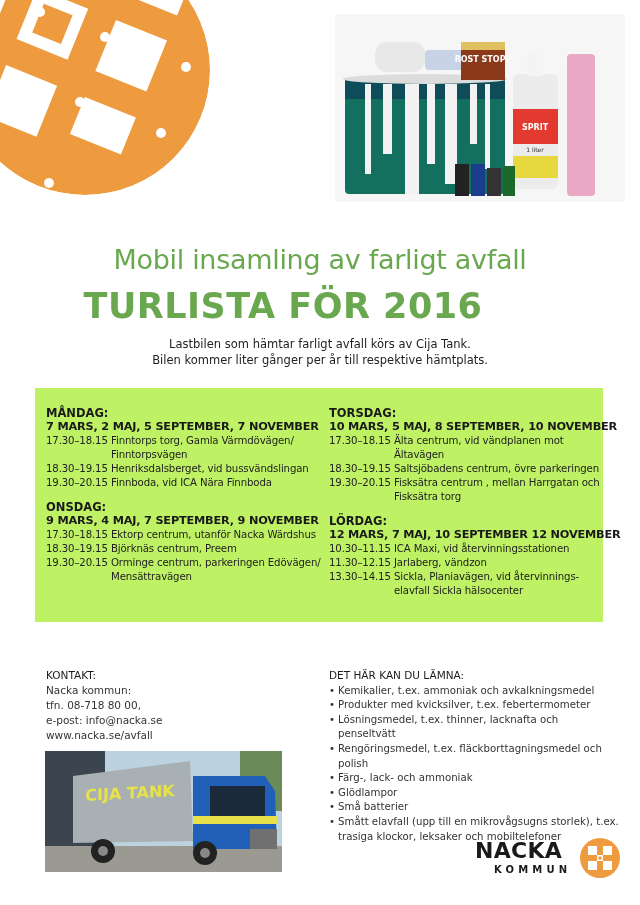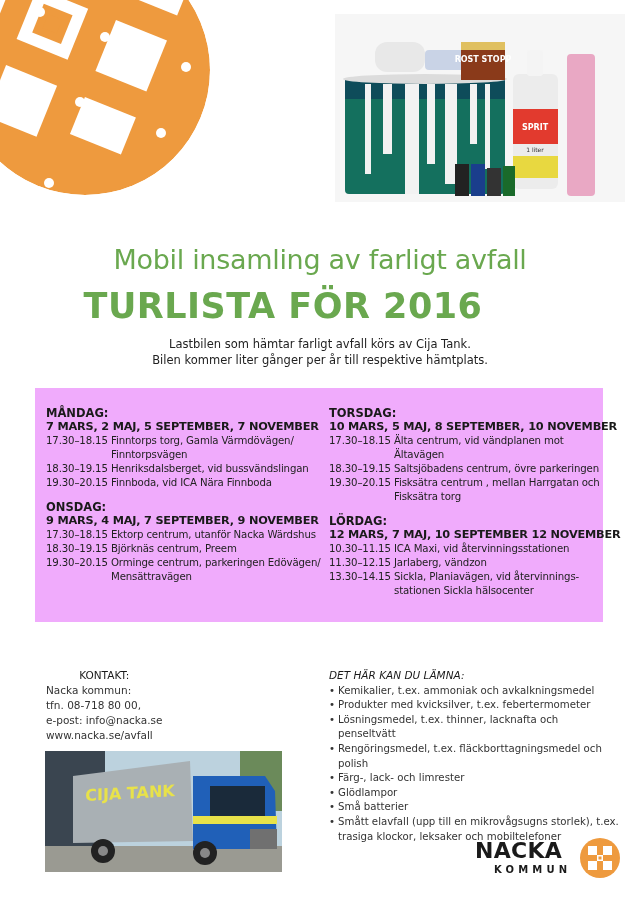--- a/index.html
+++ b/index.html
@@ -14,39 +14,39 @@
 
   
   #photo { left: 335px; top: 14px; width: 290px; height: 188px; background: #f4f4f4; overflow: hidden; }
 
   
   #subtitle { left: 0; width: 640px; top: 244px; text-align: center; color: #6aa84f; font-size: 27px; font-family: "DejaVu Sans", sans-serif; font-weight: normal; letter-spacing: -0.3px; }
   #title { left: 0; width: 566px; top: 286px; text-align: center; color: #6aa84f; font-size: 35px; font-weight: bold; letter-spacing: 0.5px; }
   #intro { left: 0; width: 640px; top: 336px; text-align: center; font-size: 11.5px; line-height: 16px; color: #222; }
 
   
-  #schedule { left: 35px; top: 388px; width: 568px; height: 234px; background: #f0abfc; }
+  #schedule { left: 35px; top: 388px; width: 568px; height: 234px; background: #bef264; }
   .col { position: absolute; width: 280px; }
   .day { font-weight: bold; font-size: 11.5px; line-height: 14px; color: #1a1a1a; }
   .dates { font-weight: bold; font-size: 11.3px; line-height: 14px; color: #1a1a1a; letter-spacing: -0.2px; white-space: nowrap; }
   .stop { display: flex; font-size: 10.2px; line-height: 14px; color: #222; white-space: nowrap; letter-spacing: -0.15px; }
   .stop .time { width: 65px; flex: none; }
   .stop .place { white-space: pre-line; }
   .block { margin-bottom: 10px; }
 
   
   #contact { left: 46px; top: 668px; font-size: 10.5px; line-height: 15px; color: #333; }
-  #contact .head { color: #1a1a1a; font-size: 10.5px; text-align: center; }
+  #contact .head { color: #1a1a1a; font-size: 10.5px; }
 
   
   #truck { left: 45px; top: 751px; width: 237px; height: 121px; overflow: hidden; background: #9db8c8; }
 
   
   #items { left: 329px; top: 668px; width: 290px; font-size: 10.2px; line-height: 14.6px; color: #333; }
-  #items .head { color: #1a1a1a; font-size: 10.5px; margin-bottom: 1px; font-style: italic; }
+  #items .head { color: #1a1a1a; font-size: 10.5px; margin-bottom: 1px; }
   #items ul { list-style: none; margin: 0; padding: 0; }
   #items li { position: relative; padding-left: 9px; }
   #items li::before { content: "•"; position: absolute; left: 0; top: 0; }
 
   
   #nacka-logo { left: 475px; top: 836px; width: 150px; height: 50px; }
   #nacka-logo .word1 { position: absolute; left: 0; top: 2px; font-weight: bold; font-size: 22px; color: #1a1a1a; letter-spacing: 0.3px; }
   #nacka-logo .word2 { position: absolute; left: 2px; top: 28px; font-weight: bold; font-size: 10px; color: #1a1a1a; letter-spacing: 4.2px; padding-left: 17px; }
   #nacka-logo svg { position: absolute; left: 104px; top: 0; }
 </style>
@@ -205,21 +205,21 @@
           <span class="time">10.30–11.15</span>
           <span class="place">ICA Maxi, vid återvinningsstationen</span>
         </div>
       <div class="stop">
           <span class="time">11.30–12.15</span>
           <span class="place">Jarlaberg, vändzon</span>
         </div>
       <div class="stop">
           <span class="time">13.30–14.15</span>
           <span class="place">Sickla, Planiavägen, vid återvinnings-
-stationen Sickla hälsocenter</span>
+elavfall Sickla hälsocenter</span>
         </div>
     </div>
   </div>
 </div>
 
 <div id="contact" class="abs">
   <div class="head">KONTAKT:</div>
   <div>Nacka kommun:</div>
   <div>tfn. 08-718 80 00,</div>
   <div>e-post: info@nacka.se</div>
@@ -248,21 +248,21 @@
   </svg>
 </div>
 
 <div id="items" class="abs">
   <div class="head">DET HÄR KAN DU LÄMNA:</div>
   <ul>
     <li>Kemikalier, t.ex. ammoniak och avkalkningsmedel</li>
     <li>Produkter med kvicksilver, t.ex. febertermometer</li>
     <li>Lösningsmedel, t.ex. thinner, lacknafta och penseltvätt</li>
     <li>Rengöringsmedel, t.ex. fläckborttagningsmedel och polish</li>
-    <li>Färg-, lack- och limrester</li>
+    <li>Färg-, lack- och ammoniak</li>
     <li>Glödlampor</li>
     <li>Små batterier</li>
     <li>Smått elavfall (upp till en mikrovågsugns storlek), t.ex. trasiga klockor, leksaker och mobiltelefoner</li>
   </ul>
 </div>
 
 <div id="nacka-logo" class="abs">
   <span class="word1">NACKA</span>
   <span class="word2">KOMMUN</span>
   <svg width="42" height="44" viewBox="0 0 42 44">

